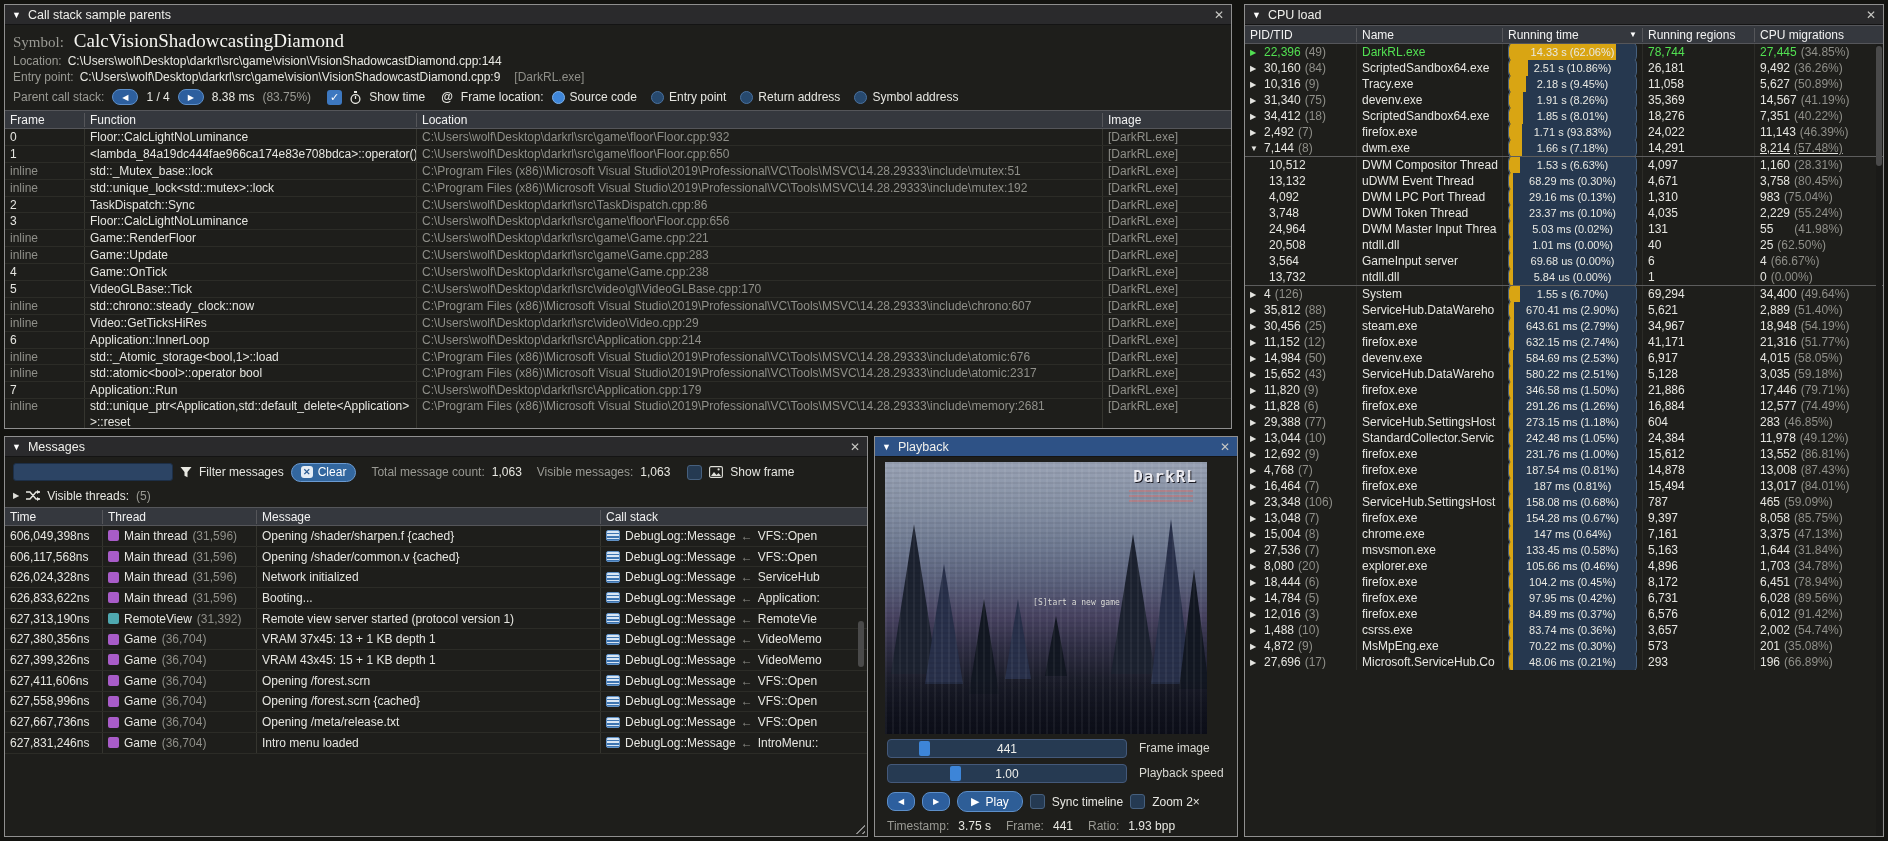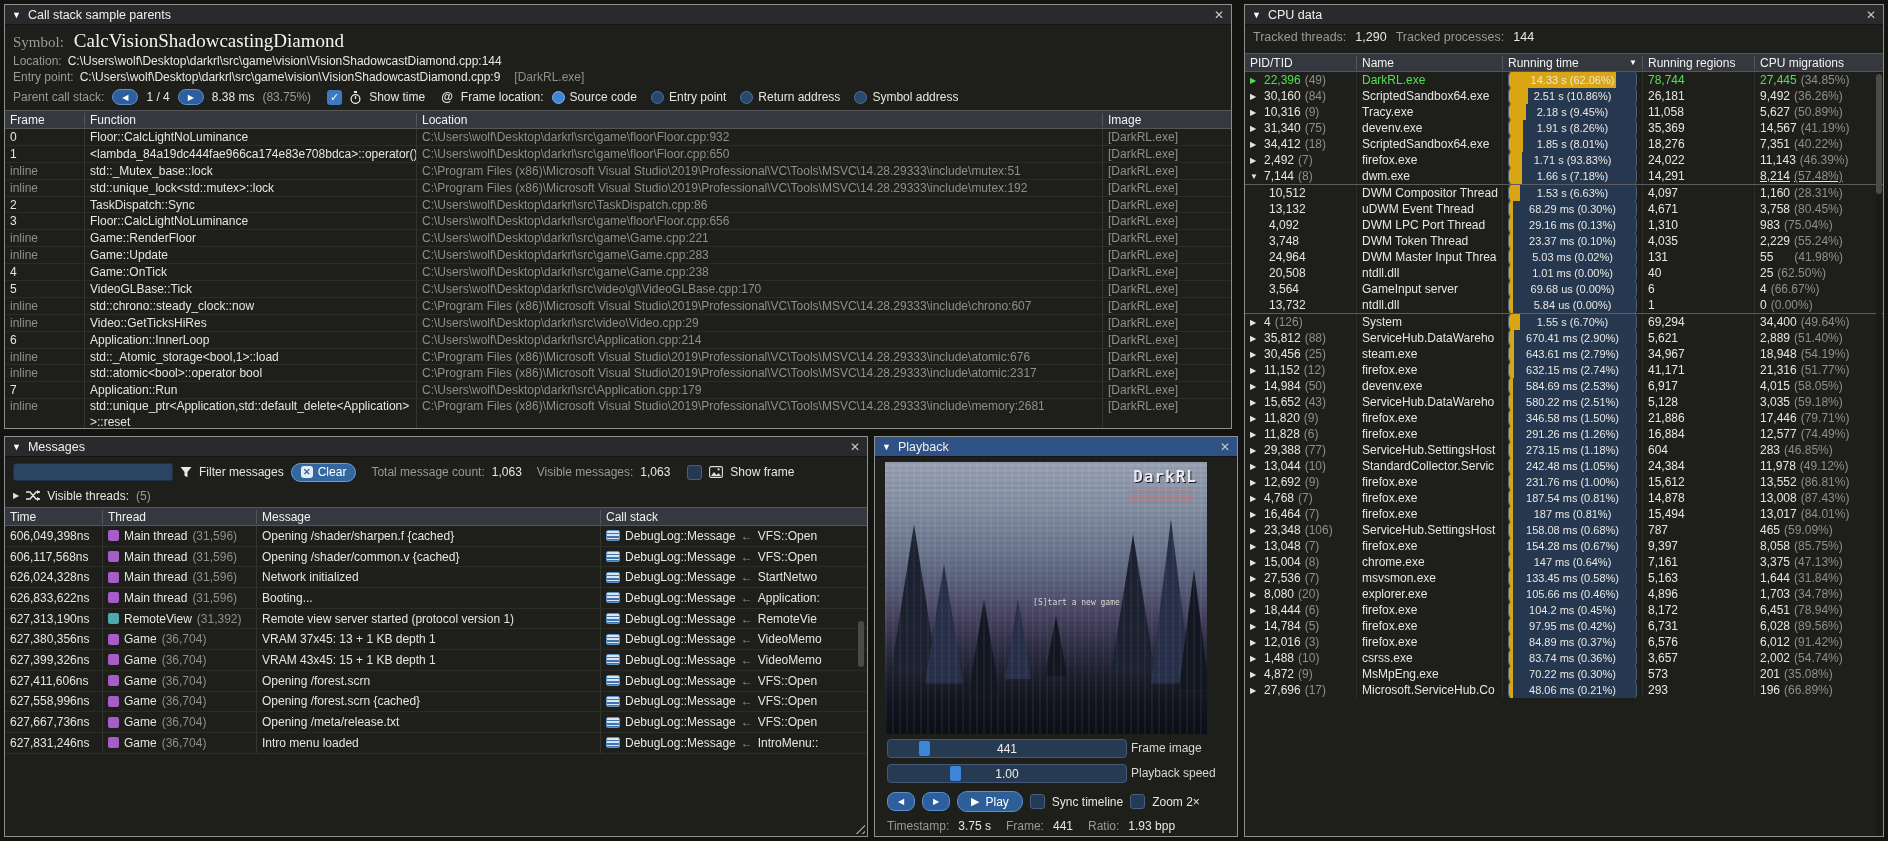--- a/index.html
+++ b/index.html
@@ -65,21 +65,21 @@
   .pb-image::after{content:"";position:absolute;inset:0;background:repeating-linear-gradient(90deg,rgba(255,255,255,0.05) 0 2px,transparent 2px 7px),repeating-linear-gradient(0deg,rgba(0,0,0,0.06) 0 2px,transparent 2px 5px);}
   .tree{position:absolute;background:#1c2230;clip-path:polygon(50% 0,78% 55%,100% 100%,0 100%,22% 55%);}
   .tree.t2{background:#28304a;}
   .tree.t3{background:#121722;}
   .pb-logo{position:absolute;right:10px;top:5px;font-family:"DejaVu Sans Mono",monospace;font-weight:bold;font-size:16px;color:#ececf2;letter-spacing:1px;text-shadow:1px 1px 0 #1a1a22;}
   .pb-credit{position:absolute;right:14px;top:26px;width:64px;height:14px;background:repeating-linear-gradient(0deg,rgba(200,110,110,0.55) 0 2px,transparent 2px 5px);}
   .pb-menu{position:absolute;left:46%;top:50%;font-size:8px;color:#dcdcd8;font-family:"DejaVu Sans Mono",monospace;}
   .pb-slider{position:absolute;left:12px;width:240px;height:19px;background:#263a52;border:1px solid #44597a;border-radius:4px;box-sizing:border-box;}
   .pb-thumb{position:absolute;top:1px;width:11px;height:15px;background:#3d85d8;border-radius:2px;}
   .pb-sliderval{position:absolute;inset:0;display:flex;align-items:center;justify-content:center;color:#f0f0ec;font-size:12px;}
-  .pb-sliderlabel{position:absolute;left:256px;font-size:12px;color:#d8d8d2;line-height:19px;}
+  .pb-sliderlabel{position:absolute;left:264px;font-size:12px;color:#d8d8d2;line-height:19px;}
   .pb-buttons{position:absolute;left:12px;top:327px;display:flex;align-items:center;gap:7px;font-size:12px;}
   .play-btn{display:inline-flex;align-items:center;gap:6px;height:21px;padding:0 13px;border-radius:10px;background:#2e5e97;border:1px solid #5d8fc9;color:#fff;box-sizing:border-box;}
   .pb-status{position:absolute;left:12px;top:356px;display:flex;gap:9px;font-size:12px;align-items:baseline;}
   
   #cpu{left:1244px;top:4px;width:640px;height:833px;}
   .cpu-info{display:flex;gap:9px;align-items:baseline;padding:5px 8px 4px;font-size:12.5px;flex:0 0 19px;}
   .cpu-grid{grid-template-columns:112px 146px 140px 112px 1fr;}
   .cpu-rows{flex:1;overflow:hidden;position:relative;}
   .cpu-row{display:grid;grid-template-columns:112px 146px 140px 112px 1fr;height:16px;align-items:center;font-size:12px;}
   .cpu-row .cell{height:100%;display:flex;align-items:center;gap:4px;border-right:1px solid #2c2c28;}
@@ -347,21 +347,21 @@
           <span class="cell">
             <span class="swatch" style="background: rgb(168, 92, 200);"></span>
             <span>Main thread</span>
             <span class="dim">(31,596)</span>
           </span>
           <span class="cell">Network initialized</span>
           <span class="cell" style="border-right: none;">
             <span class="cs-icon"></span>
             <span>DebugLog::Message</span>
             <span class="dim">←</span>
-            <span>StartNetwo</span>
+            <span>ServiceHub</span>
           </span>
         </div>
         <div class="msg-row">
           <span class="cell">626,833,622ns</span>
           <span class="cell">
             <span class="swatch" style="background: rgb(168, 92, 200);"></span>
             <span>Main thread</span>
             <span class="dim">(31,596)</span>
           </span>
           <span class="cell">Booting...</span>
@@ -531,28 +531,22 @@
         <span class="val">441</span>
         <span class="lbl" style="margin-left:6px">Ratio:</span>
         <span class="val">1.93 bpp</span>
       </div>
     </div>
   </div>
 
   <div class="panel" id="cpu">
     <div class="titlebar">
       <span class="tri">▼</span>
-      <span>CPU data</span>
+      <span>CPU load</span>
       <span class="close">✕</span>
-    </div>
-    <div class="cpu-info">
-      <span class="lbl">Tracked threads:</span>
-      <span class="val">1,290</span>
-      <span class="lbl">Tracked processes:</span>
-      <span class="val">144</span>
     </div>
     <div class="thead cpu-grid">
       <span class="cell">PID/TID</span>
       <span class="cell">Name</span>
       <span class="cell" style="display:flex;align-items:center">
           <span>Running time</span>
           <span class="sort">▼</span>
         </span>
       <span class="cell">Running regions</span>
       <span class="cell" style="border-right:none">CPU migrations</span>

